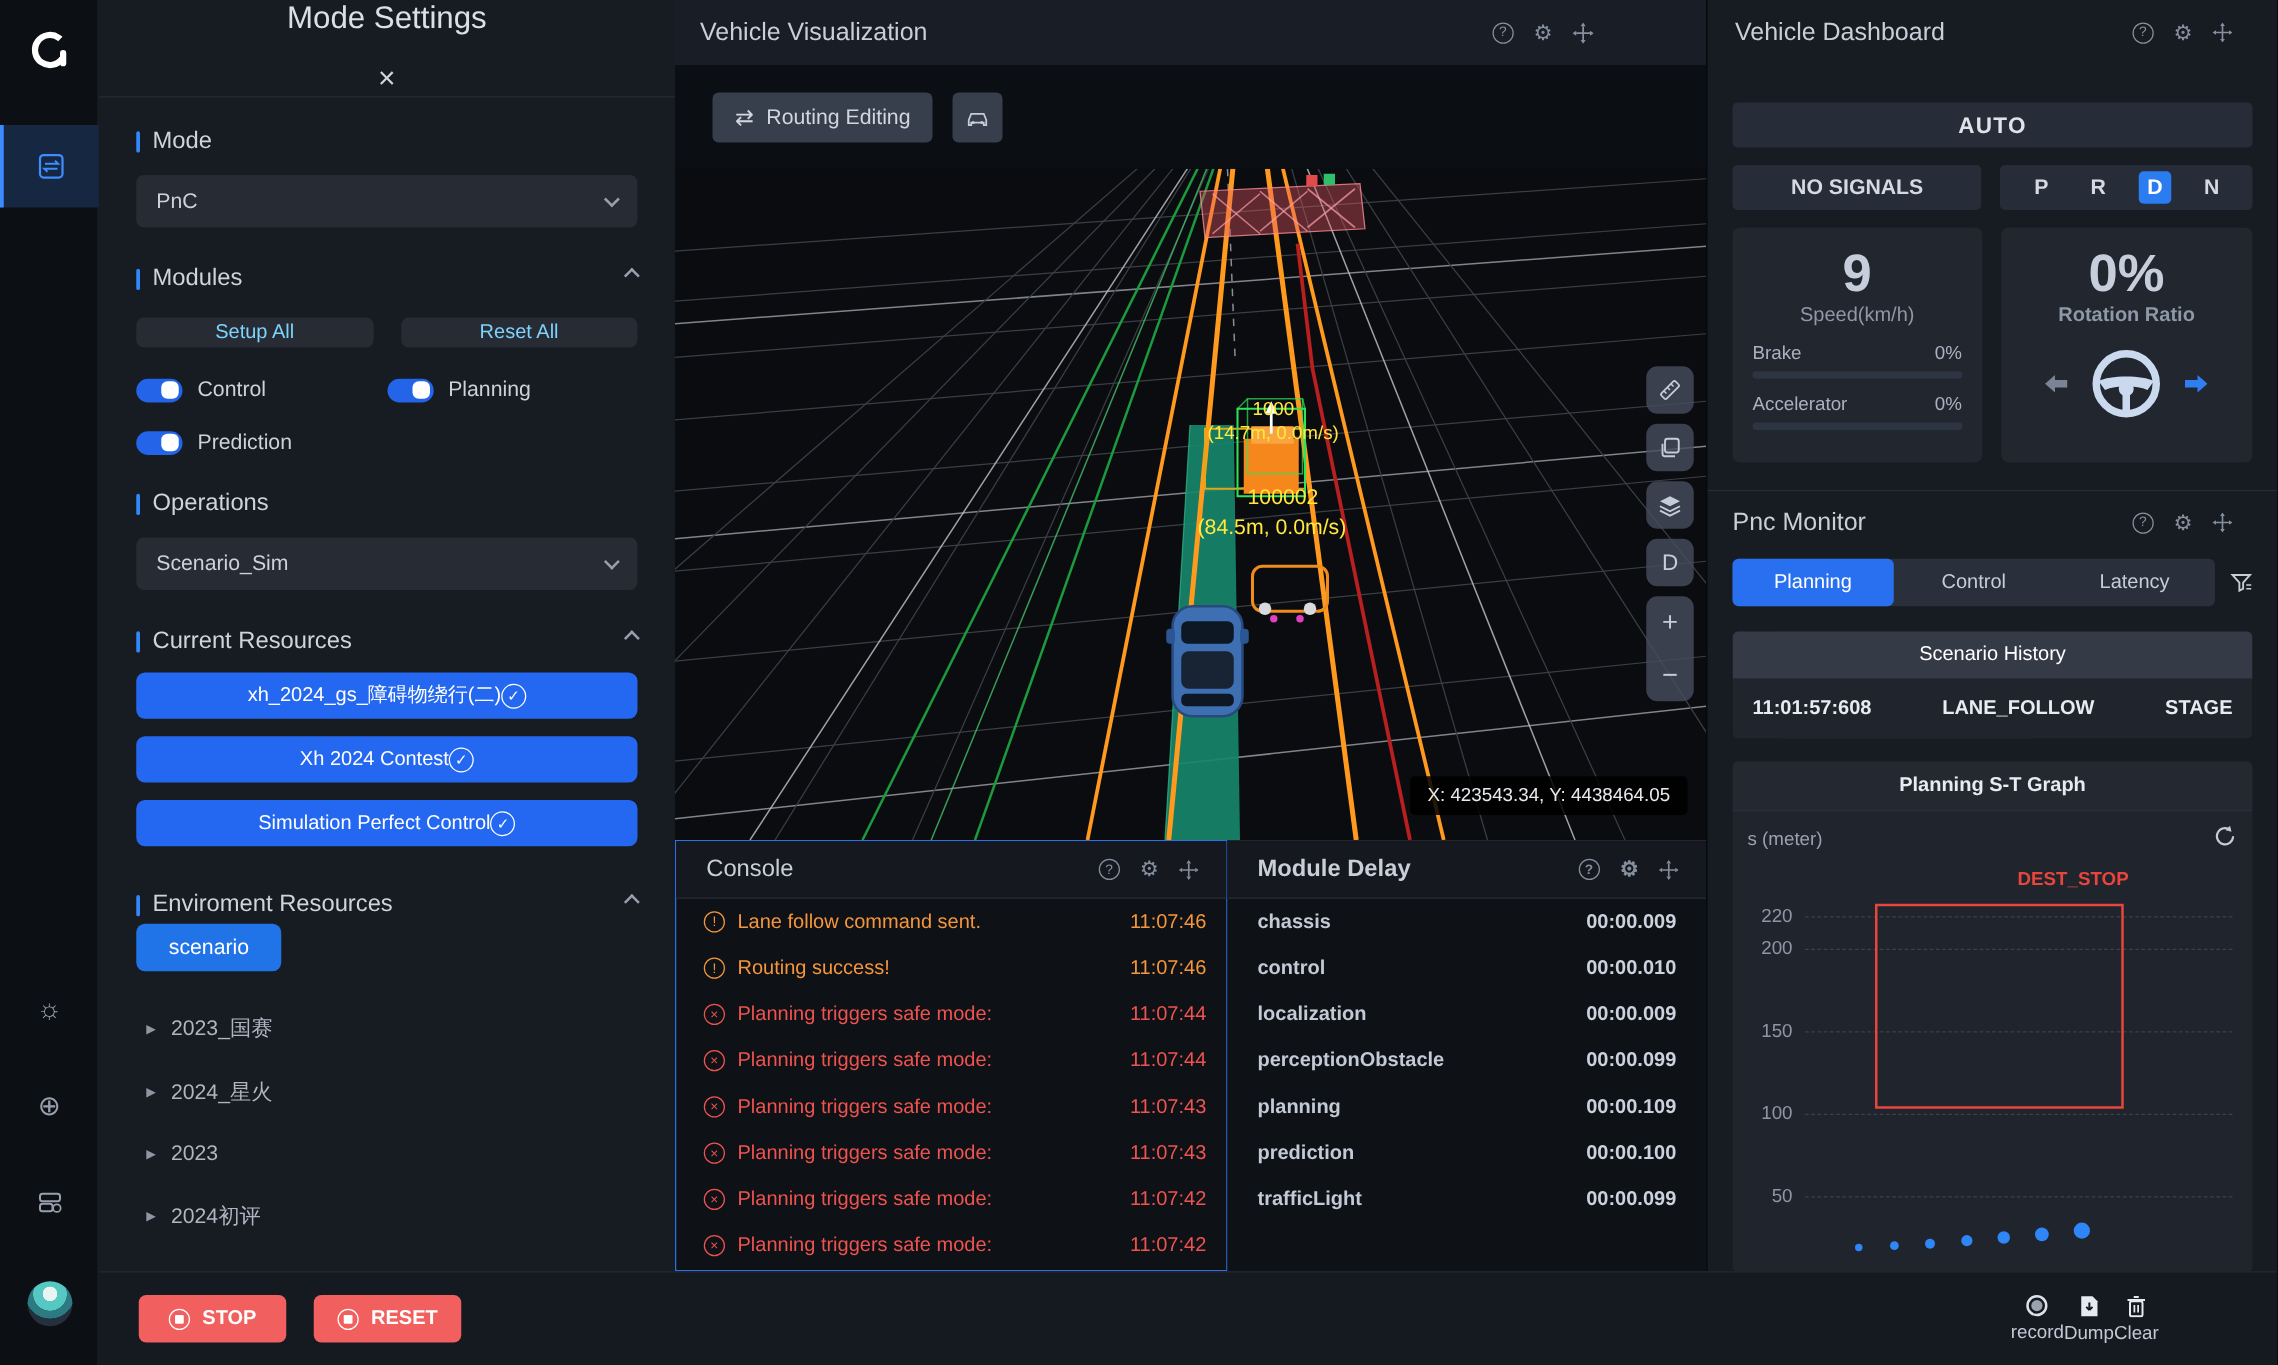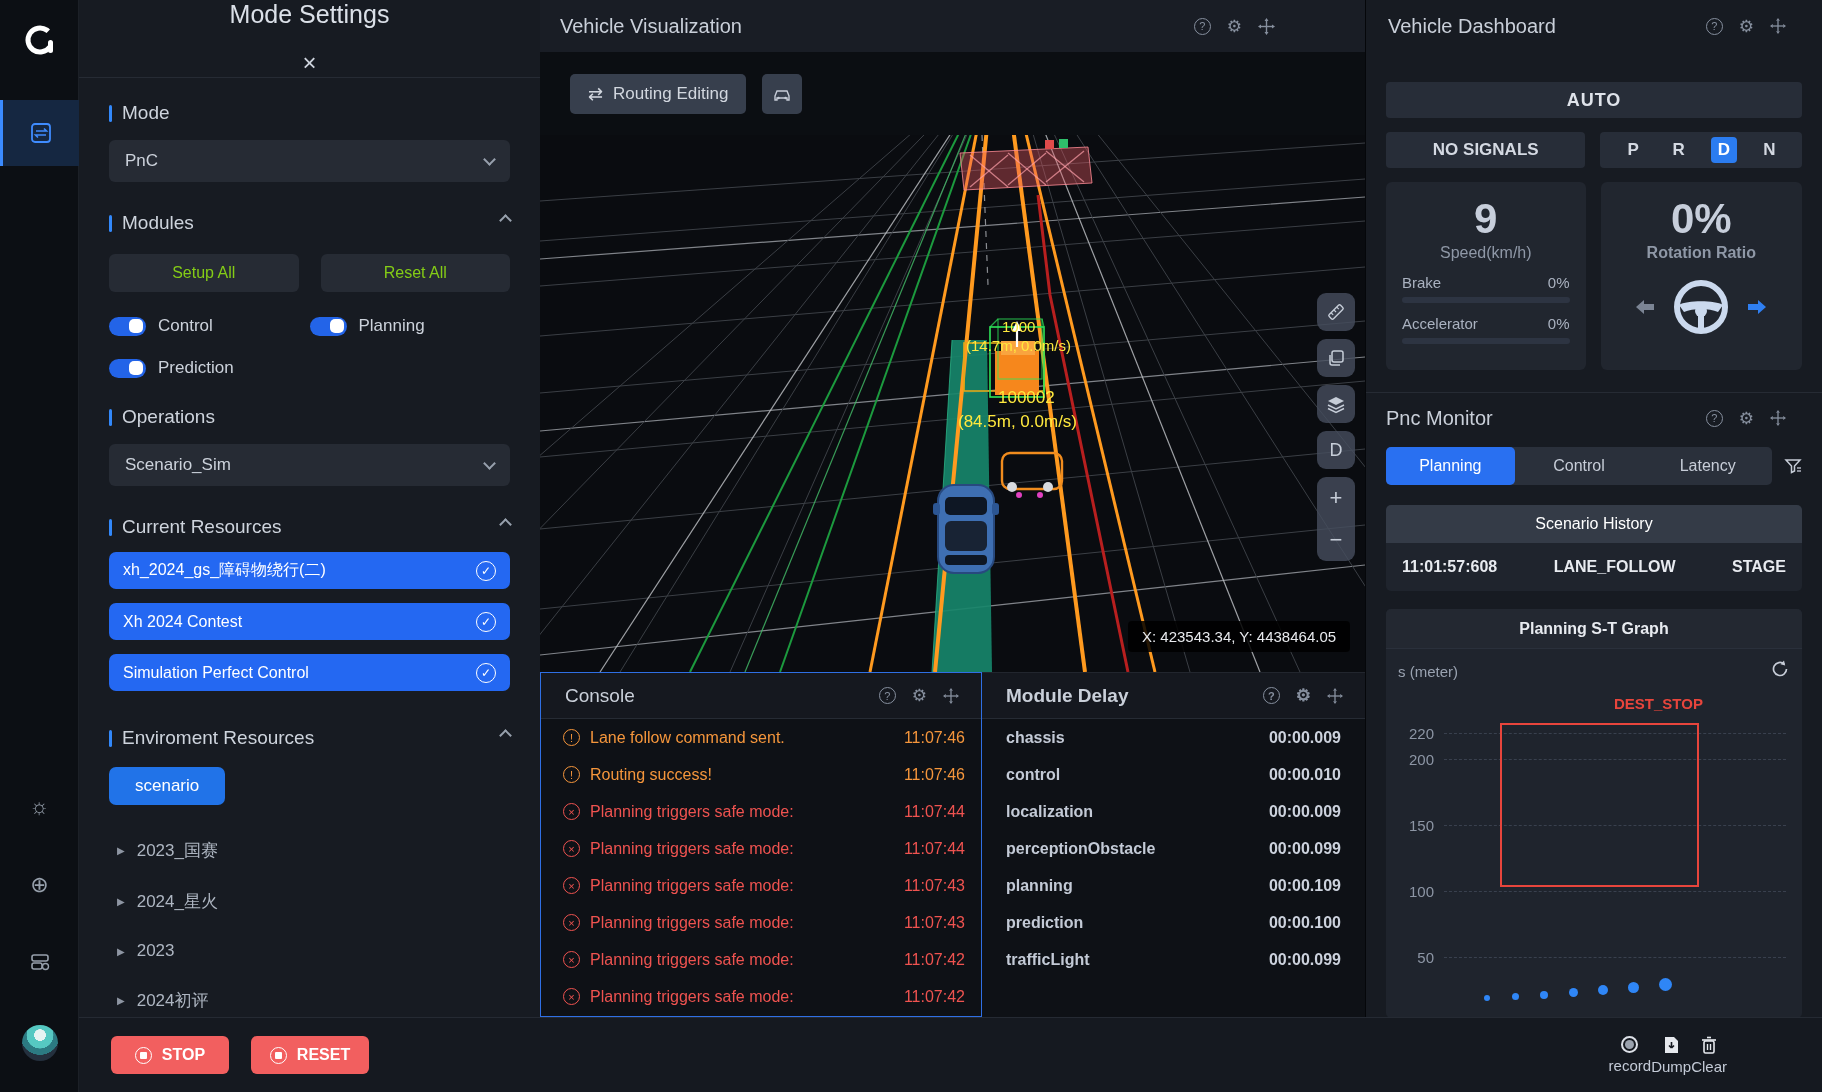--- a/index.html
+++ b/index.html
@@ -28,30 +28,30 @@
   .mode-body { padding:24px 30px 0 30px; }
   .sec { display:flex; justify-content:space-between; }
   .sec-l { display:flex; align-items:center; gap:10px; }
   .sec-bar { width:3px; height:17px; background:#3288fa; border-radius:2px; }
   .sec-t { font-size:19px; color:#ced4dd; }
   .chev { width:9px; height:9px; border-right:2px solid #97a0ad; border-bottom:2px solid #97a0ad; transform:rotate(45deg); margin-top:-4px; cursor:pointer; }
   .chev.up { transform:rotate(225deg); margin-top:4px; }
   .select { margin-top:16px; height:42px; background:#262b34; border-radius:6px; display:flex; align-items:center; justify-content:space-between; padding:0 16px; cursor:pointer; }
   .select span { font-size:17px; color:#ccd2db; }
   .btn-row { display:flex; gap:22px; margin-top:20px; }
-  .ghost-btn { flex:1; height:38px; background:#262b34; border-radius:6px; display:flex; align-items:center; justify-content:center; font-size:16px; color:#84cc16; cursor:pointer;text-align:right; }
+  .ghost-btn { flex:1; height:24px; background:#262b34; border-radius:6px; display:flex; align-items:center; justify-content:center; font-size:16px; color:#7dd3fc; cursor:pointer;text-align:right; }
   .tgl-grid { margin-top:24px; display:grid; grid-template-columns:1fr 1fr; row-gap:22px; }
   .tgl { display:flex; align-items:center; gap:12px; }
   .switch { width:37px; height:19px; border-radius:10px; background:#2364e8; position:relative; cursor:pointer; }
   .switch::after { content:""; position:absolute; right:3px; top:2.5px; width:14px; height:14px; border-radius:5px; background:#fff; }
   .tgl span { font-size:17px; color:#ccd2db; }
-  .res-item { margin-top:14px; height:37px; background:#2468f2; border-radius:7px; display:flex; align-items:center; justify-content:space-between; padding:0 14px; cursor:pointer; }
+  .res-item { margin-top:14px; height:37px; background:#2468f2; border-radius:7px; display:flex; align-items:center; justify-content:center; padding:0 14px; cursor:pointer; }
   .res-item span.lbl { font-size:16px; color:#fff; }
   .okc { width:20px; height:20px; border:1.5px solid #fff; border-radius:50%; display:flex; align-items:center; justify-content:center; font-size:12px; color:#fff; }
-  .env-tag { margin-top:18px; display:inline-block; padding:9px 26px; background:#2173e8; border-radius:7px; color:#fff; font-size:17px; cursor:pointer; }
+  .env-tag { margin-top:4px; display:inline-block; padding:9px 26px; background:#2173e8; border-radius:7px; color:#fff; font-size:17px; cursor:pointer; }
   .tree { margin-top:34px; }
   .tree-item { display:flex; align-items:center; gap:12px; margin-top:28px; padding-left:8px; cursor:pointer; }
   .tree-item .car { font-size:10px; color:#8e96a3; }
   .tree-item .tl { font-size:17px; color:#aeb6c2; }
 
   
   .viz-panel { position:absolute; left:540px; top:0; width:825px; height:1017px; background:#0a0d11; }
   .viz-head { height:52px; background:#191d25; display:flex; align-items:center; justify-content:space-between; padding:0 90px 0 20px; }
   .p-title { font-size:20px; color:#c9cfd9; }
   .viz-toolstrip { height:83px; background:#0b0e12; display:flex; align-items:center; gap:16px; padding:0 30px; }

